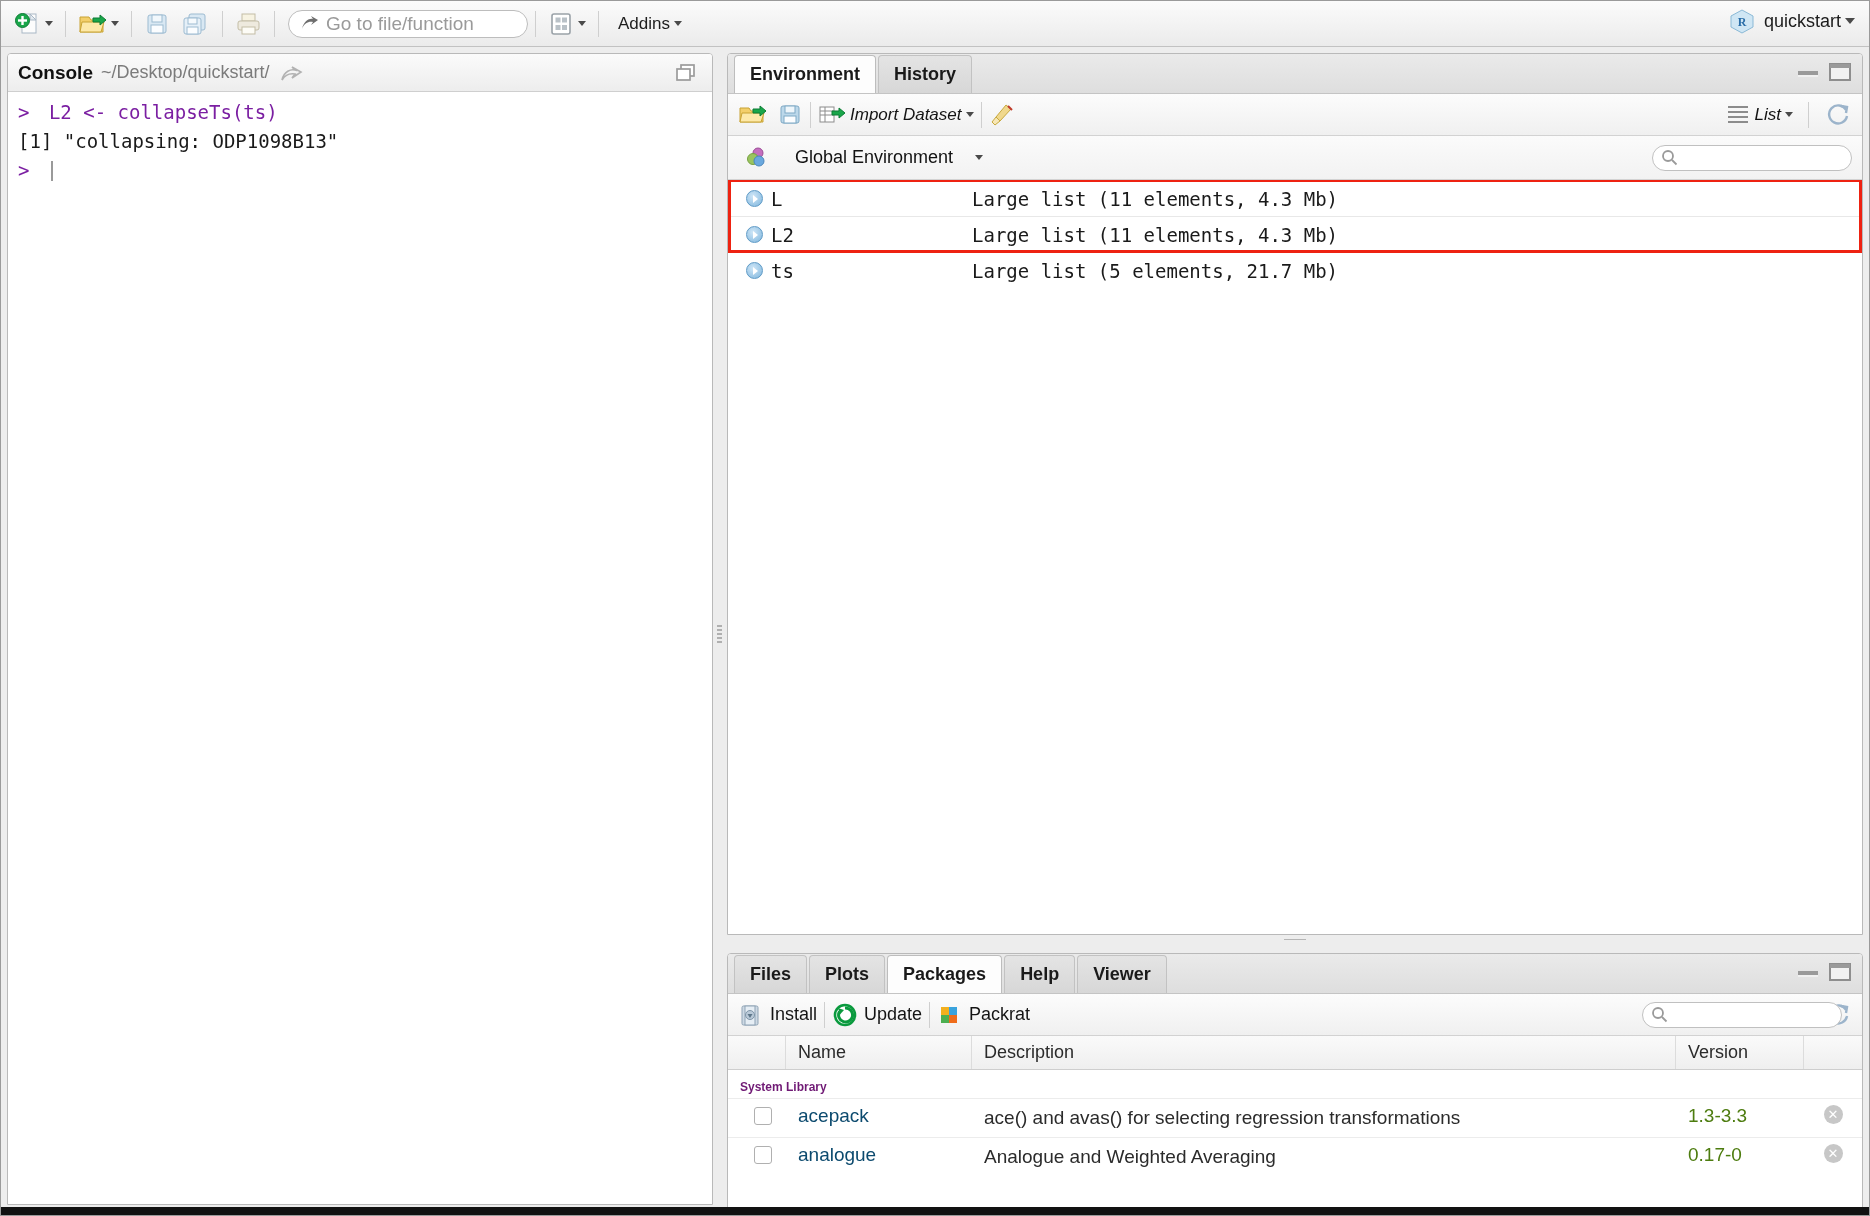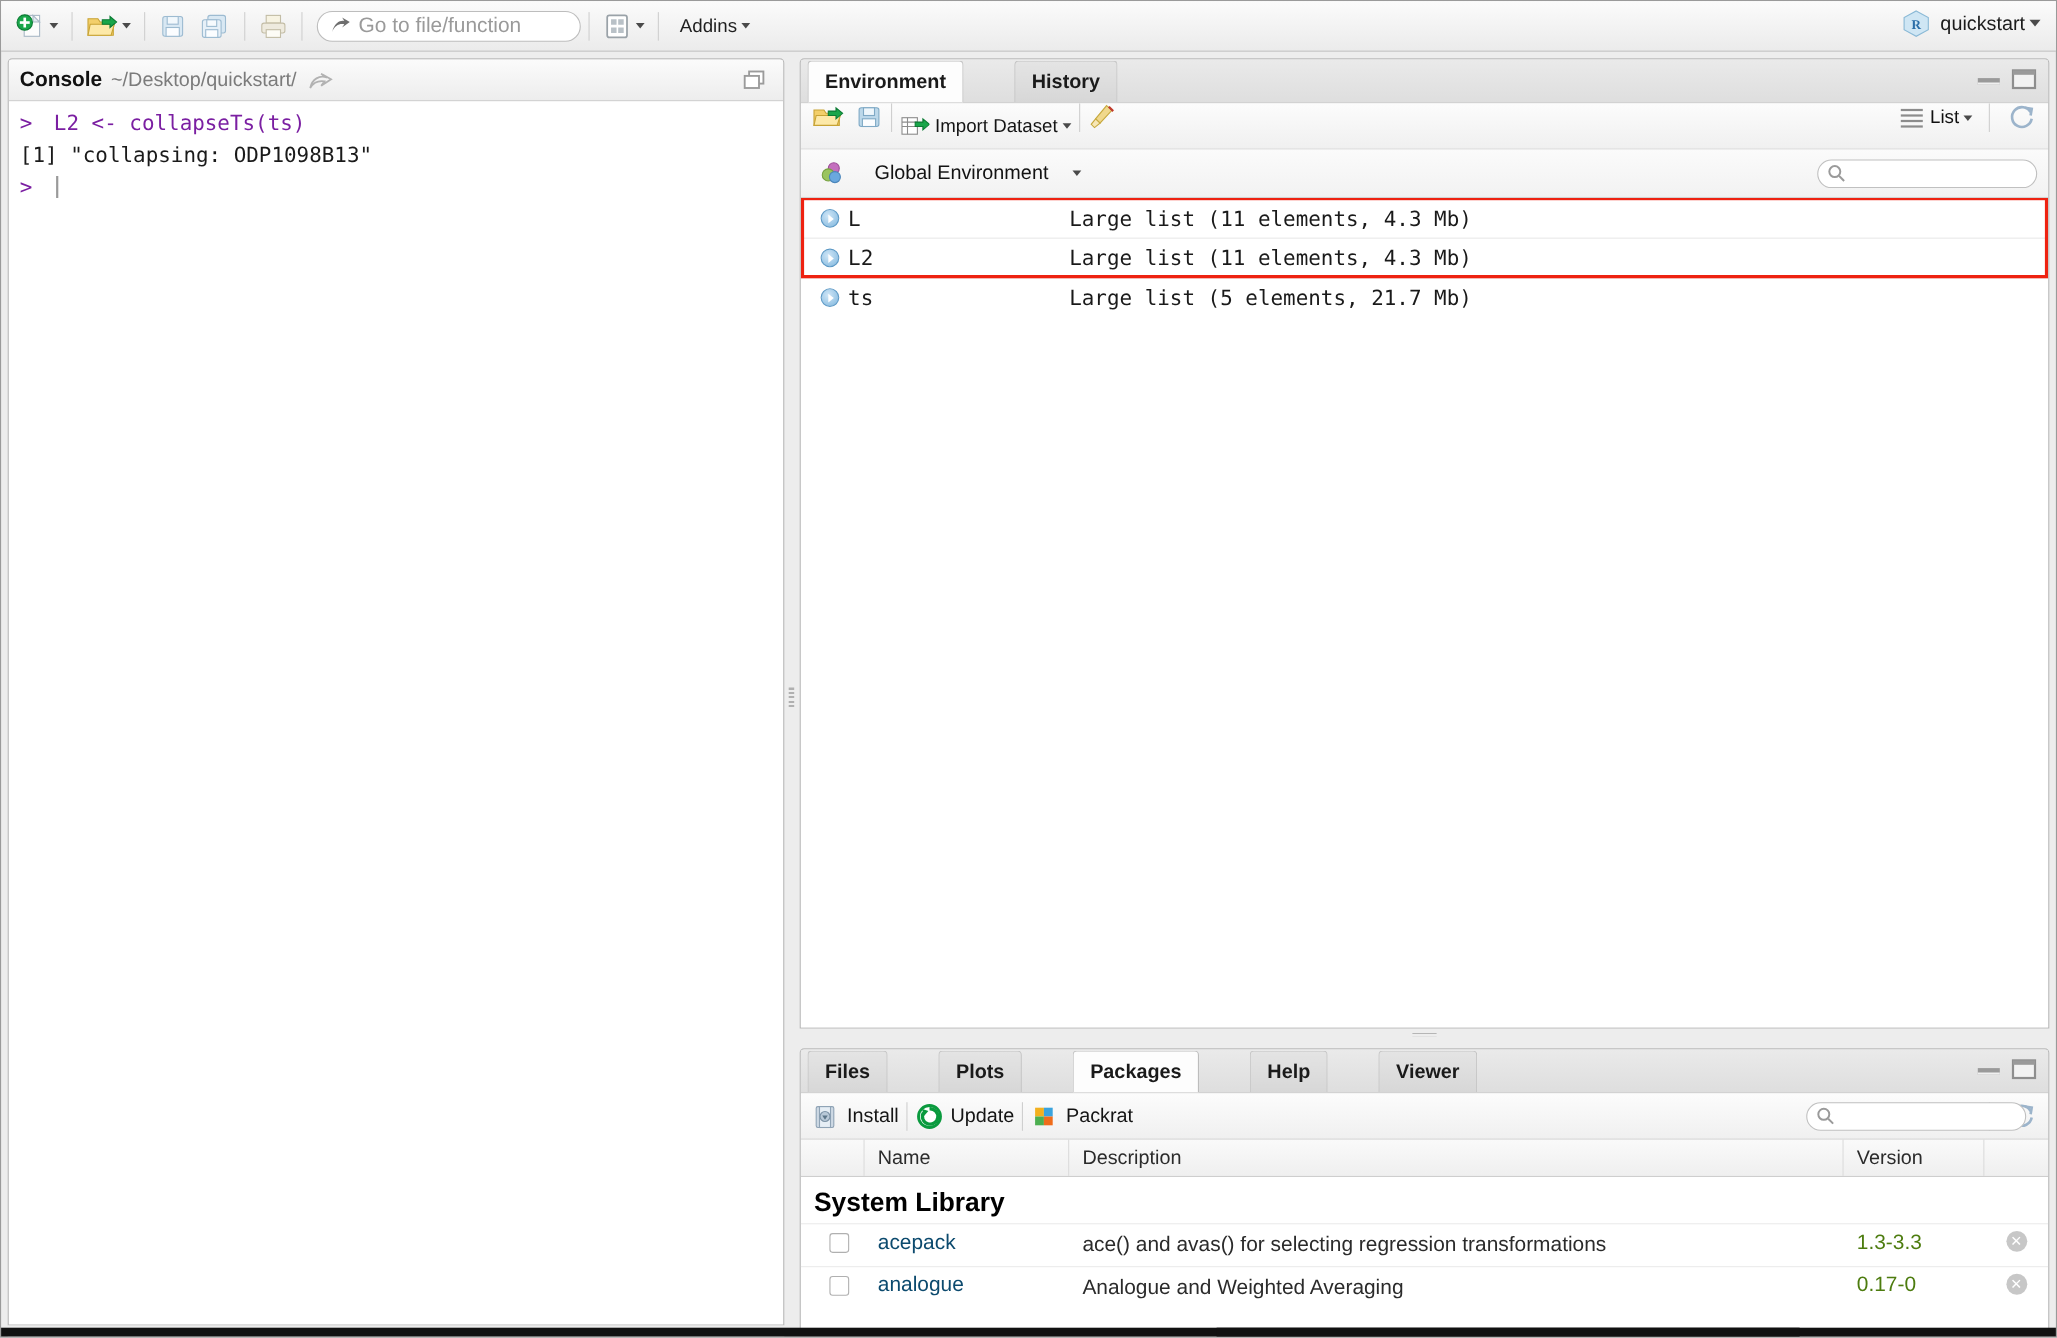--- a/index.html
+++ b/index.html
@@ -109,41 +109,41 @@
     background: #9a9a9a; vertical-align: -4px; margin-left: 10px;
   }
 
   
   .tabstrip {
     height: 40px; flex: 0 0 40px;
     background: linear-gradient(to bottom,#eaeaea,#dedede);
     border-bottom: 1px solid #c4c4c4;
     display: flex; align-items: flex-end; padding-left: 6px;
     position: relative;
-    gap: 44px;
   }
   .tab {
     height: 38px; padding: 0 15px;
     display: flex; align-items: center;
     font-size: 18px; font-weight: bold; color: #1a1a1a;
     background: linear-gradient(to bottom,#e4e4e4,#d7d7d7);
     border: 1px solid #c2c2c2; border-bottom: none;
     border-radius: 4px 4px 0 0; margin-right: 2px;
   }
   .tab.active { background: #fdfdfd; border-color: #bdbdbd; }
   .panebtns { position: absolute; right: 10px; top: 8px; display: flex; gap: 8px; align-items: center; }
   .minbtn, .maxbtn { cursor: default; }
 
   
   .env-toolbar {
     height: 42px; flex: 0 0 42px;
     background: linear-gradient(to bottom,#fcfcfc,#f0f0f0);
     border-bottom: 1px solid #d2d2d2;
-    display: flex; padding: 0 10px;
+    display: flex; align-items: center; padding: 0 10px;
     position: relative;
+    font-style: italic;
   }
   .env-toolbar .lbl { font-size: 17px; color: #141414; margin-left: 5px; }
   .env-right { position: absolute; right: 10px; display: flex; align-items: center; gap: 8px; }
   .listbtn { display: flex; align-items: center; font-size: 17px; color: #111; }
   .hamburger { display:inline-block; width:20px; }
   .hamburger i { display:block; height:2px; background:#8c8c8c; margin:3px 0; }
 
   .env-scope {
     height: 44px; flex: 0 0 44px;
     background: linear-gradient(to bottom,#fbfbfb,#f2f2f2);
@@ -203,21 +203,21 @@
     border-bottom: 1px solid #cecece;
     font-size: 18px; color: #2b2b2b;
   }
   .pkg-head div { display: flex; align-items: center; padding-left: 12px; border-right: 1px solid #dcdcdc; }
   .c-check { width: 58px; flex: 0 0 58px; }
   .c-name  { width: 186px; flex: 0 0 186px; }
   .c-desc  { flex: 1 1 auto; }
   .c-ver   { width: 128px; flex: 0 0 128px; }
   .c-rm    { width: 58px; flex: 0 0 58px; border-right: none !important; }
   .pkg-sec {
-    padding: 10px 12px 4px 12px; font-size: 24px; font-weight: bold; color: #000000;
+    padding: 10px 12px 4px 12px; font-size: 12px; font-weight: bold; color: #701a75;
   }
   .pkg-row { display: flex; align-items: flex-start; border-top: 1px solid #ececec; padding: 6px 0; }
   .pkg-row .c-check { display:flex; justify-content:flex-start; padding-left:26px; padding-top:2px; }
   .chk { width: 18px; height: 18px; border: 1px solid #b0b0b0; border-radius: 3px; background: #fff; }
   .pkg-row .c-name { padding-left: 12px; color: #0c4a6e; font-size: 19px; }
   .pkg-row .c-desc { padding-left: 12px; font-size: 19px; color: #2b2b2b; line-height: 1.35; }
   .pkg-row .c-ver  { padding-left: 12px; font-size: 19px; color: #4d7c0f; }
   .pkg-row .c-rm   { display: flex; justify-content: center; }
   .xcircle {
     width: 19px; height: 19px; border-radius: 50%; background: #c7c7c7;

